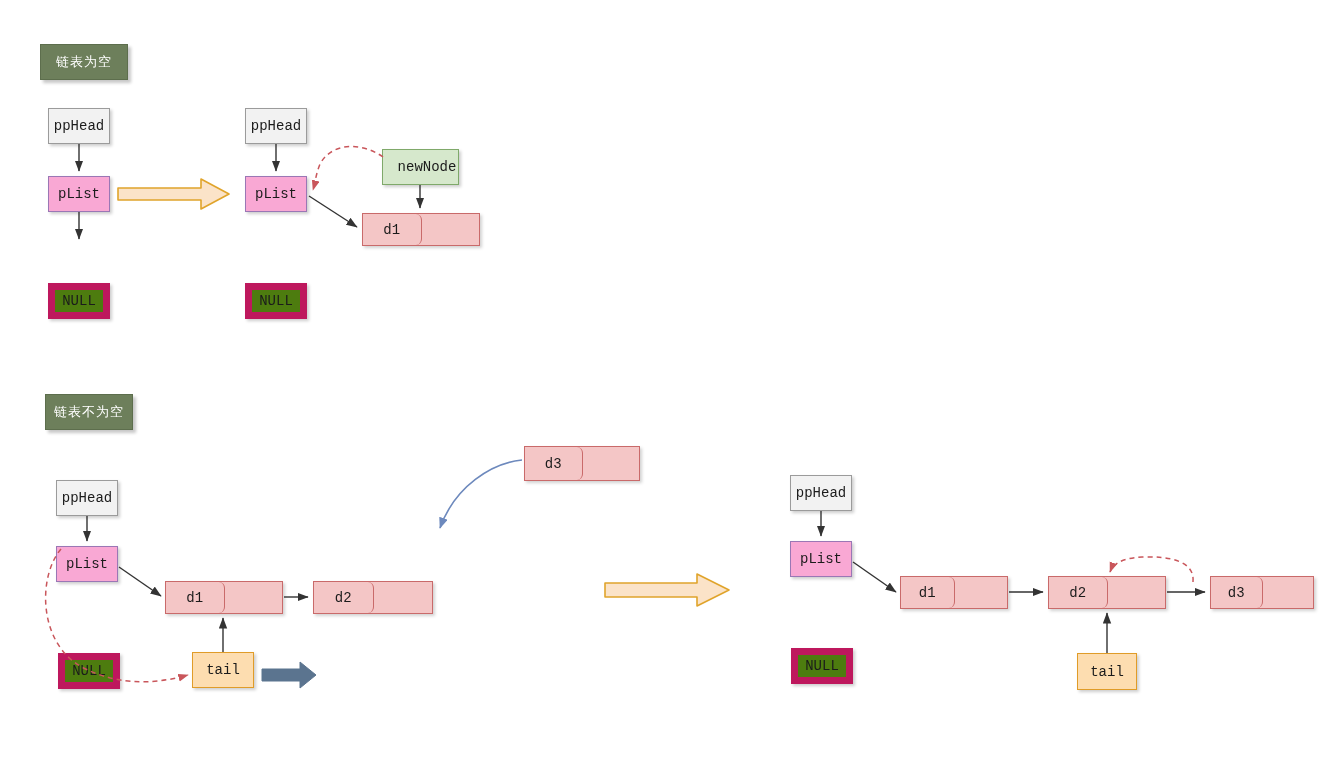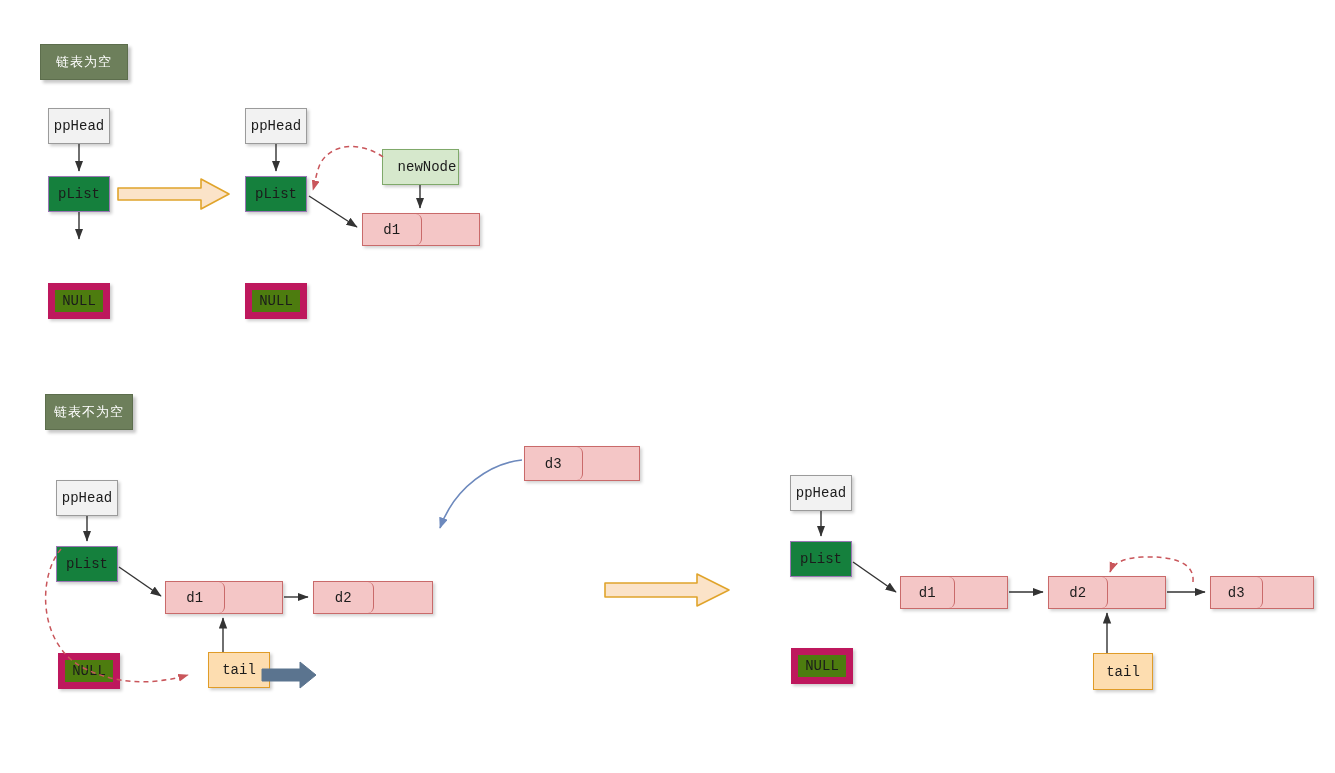--- a/index.html
+++ b/index.html
@@ -16,23 +16,23 @@
     font-size:14px;color:#1b1b1b;line-height:1;
     box-shadow:2px 2px 3px rgba(0,0,0,0.20);
     white-space:nowrap;
   }
   .sect-title{
     background:#6d7f5b;border:1px solid #5d6e4d;color:#ffffff;
     font-size:13px;letter-spacing:1px;
     box-shadow:3px 3px 3px rgba(0,0,0,0.22);
   }
   .n-pphead{background:#f2f2f2;border:1px solid #9b9b9b;}
-  .n-plist{background:#15803d;border:1px solid #9a77b5;}
+  .n-plist{background:#f9a8d4;border:1px solid #9a77b5;}
   .n-null{background:#4d7c0f;border:7px solid #be185d;margin-top:39px;}
-  .n-tail{background:#fdddb0;border:1px solid #e09c28;margin-left:16px;}
+  .n-tail{background:#fdddb0;border:1px solid #e09c28;}
   .n-new{background:#d6e8cc;border:1px solid #7fa96a;}
 
   .cell{
     position:absolute;box-sizing:border-box;
     background:#f4c6c6;border:1px solid #c96a6a;
     box-shadow:2px 2px 3px rgba(0,0,0,0.18);
     display:flex;align-items:center;
   }
   .cell .half{
     flex:1;height:100%;display:flex;align-items:center;justify-content:center;

